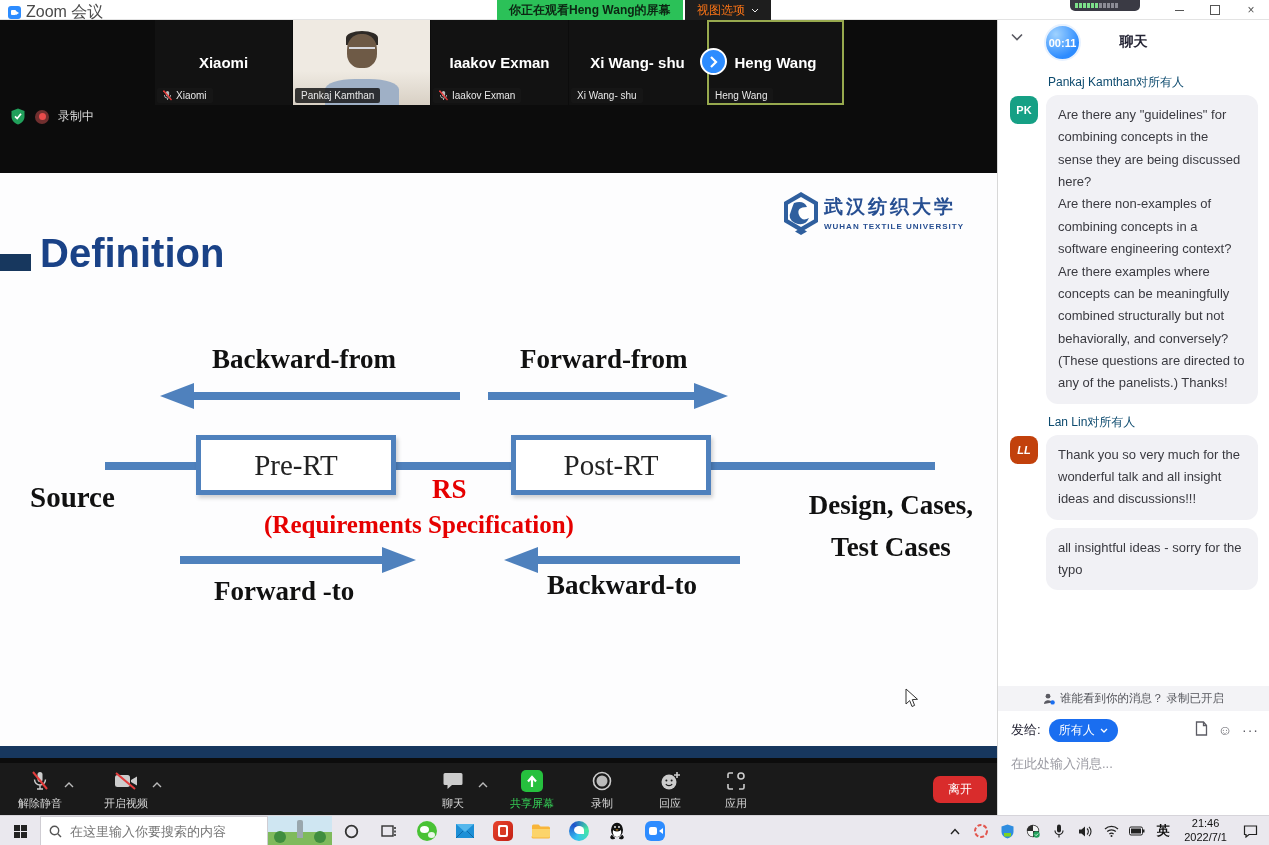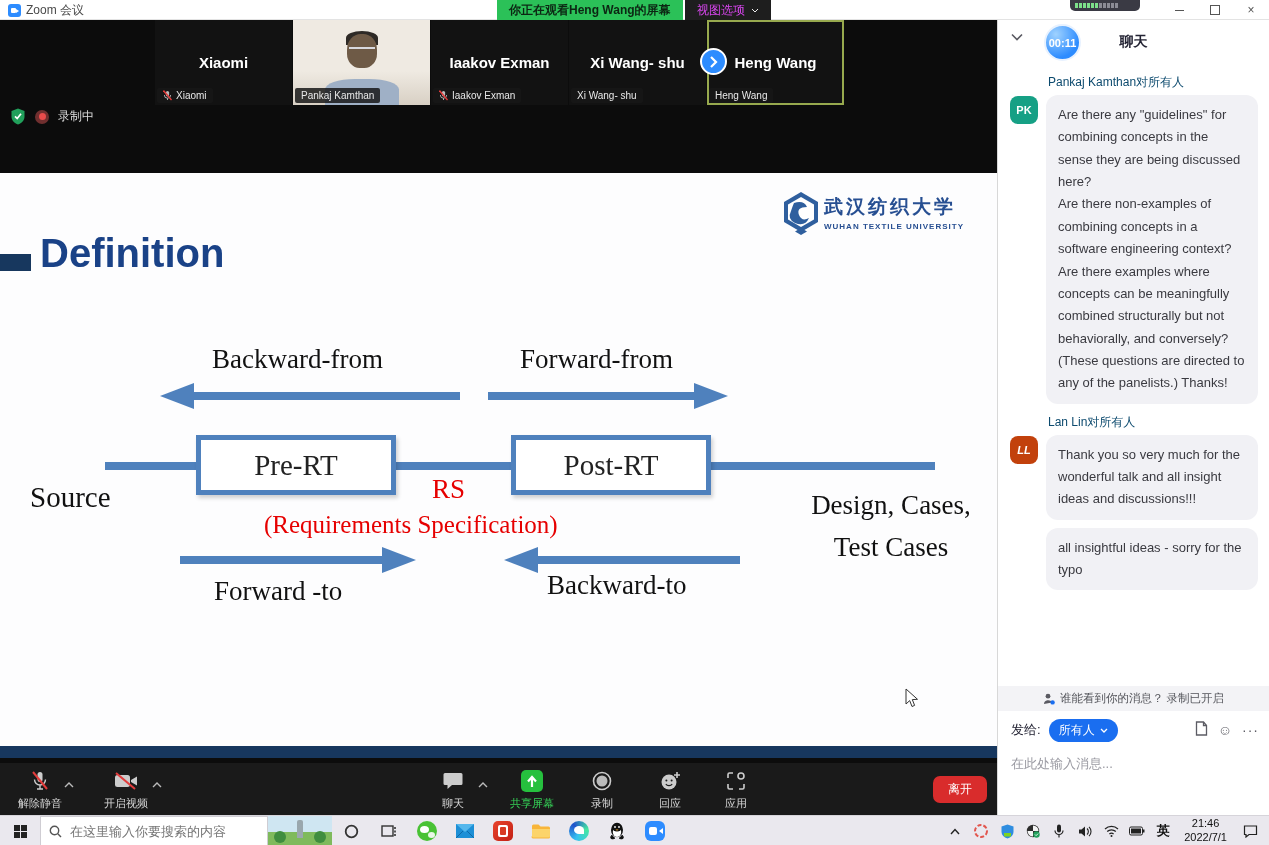--- a/index.html
+++ b/index.html
@@ -1,26 +1,26 @@
 <!DOCTYPE html>
 <html><head>
 <meta charset="utf-8">
 <style>
   * { margin:0; padding:0; box-sizing:border-box; }
   body { font-family:"Liberation Sans", sans-serif; background:#000; }
   .screen { position:relative; width:1269px; height:845px; overflow:hidden; background:#0c0c0c; }
 
   
   .titlebar { position:absolute; top:0; left:0; width:1269px; height:20px; background:#ffffff; border-bottom:1px solid #e3e3e3; z-index:50; }
-  .app-id { position:absolute; left:8px; top:2px; display:flex; align-items:center; gap:5px; color:#4a4a4a; font-size:12px;text-align:center; }
+  .app-id { position:absolute; left:8px; top:2px; display:flex; align-items:center; gap:5px; color:#4a4a4a; font-size:16px;text-align:center; }
   .zoom-logo { width:13px; height:13px; border-radius:3px; background:#2d8cff; position:relative; }
   .zoom-logo:after { content:""; position:absolute; left:3px; top:4px; width:5px; height:5px; background:#fff; border-radius:1px; }
   .zoom-logo:before { content:""; position:absolute; right:2px; top:4.5px; border-left:3px solid #fff; border-top:2px solid transparent; border-bottom:2px solid transparent; }
   .watch-banner { position:absolute; left:497px; top:0; height:20px; background:#2bc158; color:#0c2613; font-size:12px; font-weight:bold; display:flex; align-items:center; padding:0 12px; }
-  .view-options { position:absolute; left:685px; top:0; height:20px; background:#1e1e1e; color:#d946ef; font-size:12px; display:flex; align-items:center; gap:6px; padding:0 12px; cursor:pointer; }
+  .view-options { position:absolute; left:685px; top:0; height:20px; background:#1e1e1e; color:#f97316; font-size:12px; display:flex; align-items:center; gap:6px; padding:0 12px; cursor:pointer; }
   .audio-meter { position:absolute; left:1070px; top:0; width:70px; height:11px; background:#3a3a44; border-radius:0 0 5px 5px; display:flex; align-items:center; padding:0 5px; gap:1px; }
   .audio-meter .seg { width:3px; height:5px; background:#7de08a; }
   .audio-meter .seg.off { background:#8b8b95; }
   .win-controls { position:absolute; right:0; top:0; height:20px; display:flex; }
   .win-btn { width:36px; height:20px; display:flex; align-items:center; justify-content:center; color:#555; font-size:12px; cursor:pointer; }
   .wb-min:after { content:""; width:9px; height:1px; background:#555; }
   .wb-max:after { content:""; width:8px; height:8px; border:1px solid #555; }
 
   
   .stage { position:absolute; top:20px; left:0; width:997px; height:795px; background:#0c0c0c; }
@@ -46,21 +46,21 @@
 
   
   .slide { position:absolute; top:153px; left:0; width:997px; height:585px; background:#fdfdfe; }
   .slide-footer { position:absolute; left:0; bottom:0; width:100%; height:12px; background:#17375e; }
   .title-dash { position:absolute; left:0; top:81px; width:31px; height:17px; background:#17375e; }
   .slide-title { position:absolute; left:40px; top:58px; font-size:40px; font-weight:bold; color:#1a4287; }
   .uni-logo { position:absolute; left:778px; top:16px; display:flex; align-items:center; gap:0; }
   .uni-text .cn { font-family:"Liberation Serif", serif; font-weight:bold; font-size:19px; color:#274f92; letter-spacing:3px; }
   .uni-text .en { font-size:8px; font-weight:bold; color:#274f92; letter-spacing:1px; margin-top:2px; }
 
-  .dg { position:absolute; font-family:"Liberation Serif", serif; font-weight:normal; color:#111; }
+  .dg { position:absolute; font-family:"Liberation Serif", serif; font-weight:bold; color:#111; }
   .h-arrow { position:absolute; display:flex; align-items:center; }
   .h-arrow .shaft { height:8px; background:#4f81bd; flex:1; }
   .head-l { width:0; height:0; border-top:13px solid transparent; border-bottom:13px solid transparent; border-right:34px solid #4f81bd; }
   .head-r { width:0; height:0; border-top:13px solid transparent; border-bottom:13px solid transparent; border-left:34px solid #4f81bd; }
   .main-line { position:absolute; left:105px; top:289px; width:830px; height:8px; background:#4f81bd; }
   .rt-box { position:absolute; top:262px; width:200px; height:60px; background:#fff; border:5px solid #4f81bd; display:flex; align-items:center; justify-content:center; font-family:"Liberation Serif", serif; font-size:29px; color:#222; box-shadow:2px 3px 4px rgba(0,0,0,.18); }
   .red { color:#e60000; }
   .cursor-arrow { position:absolute; left:905px; top:515px; }
 
   

